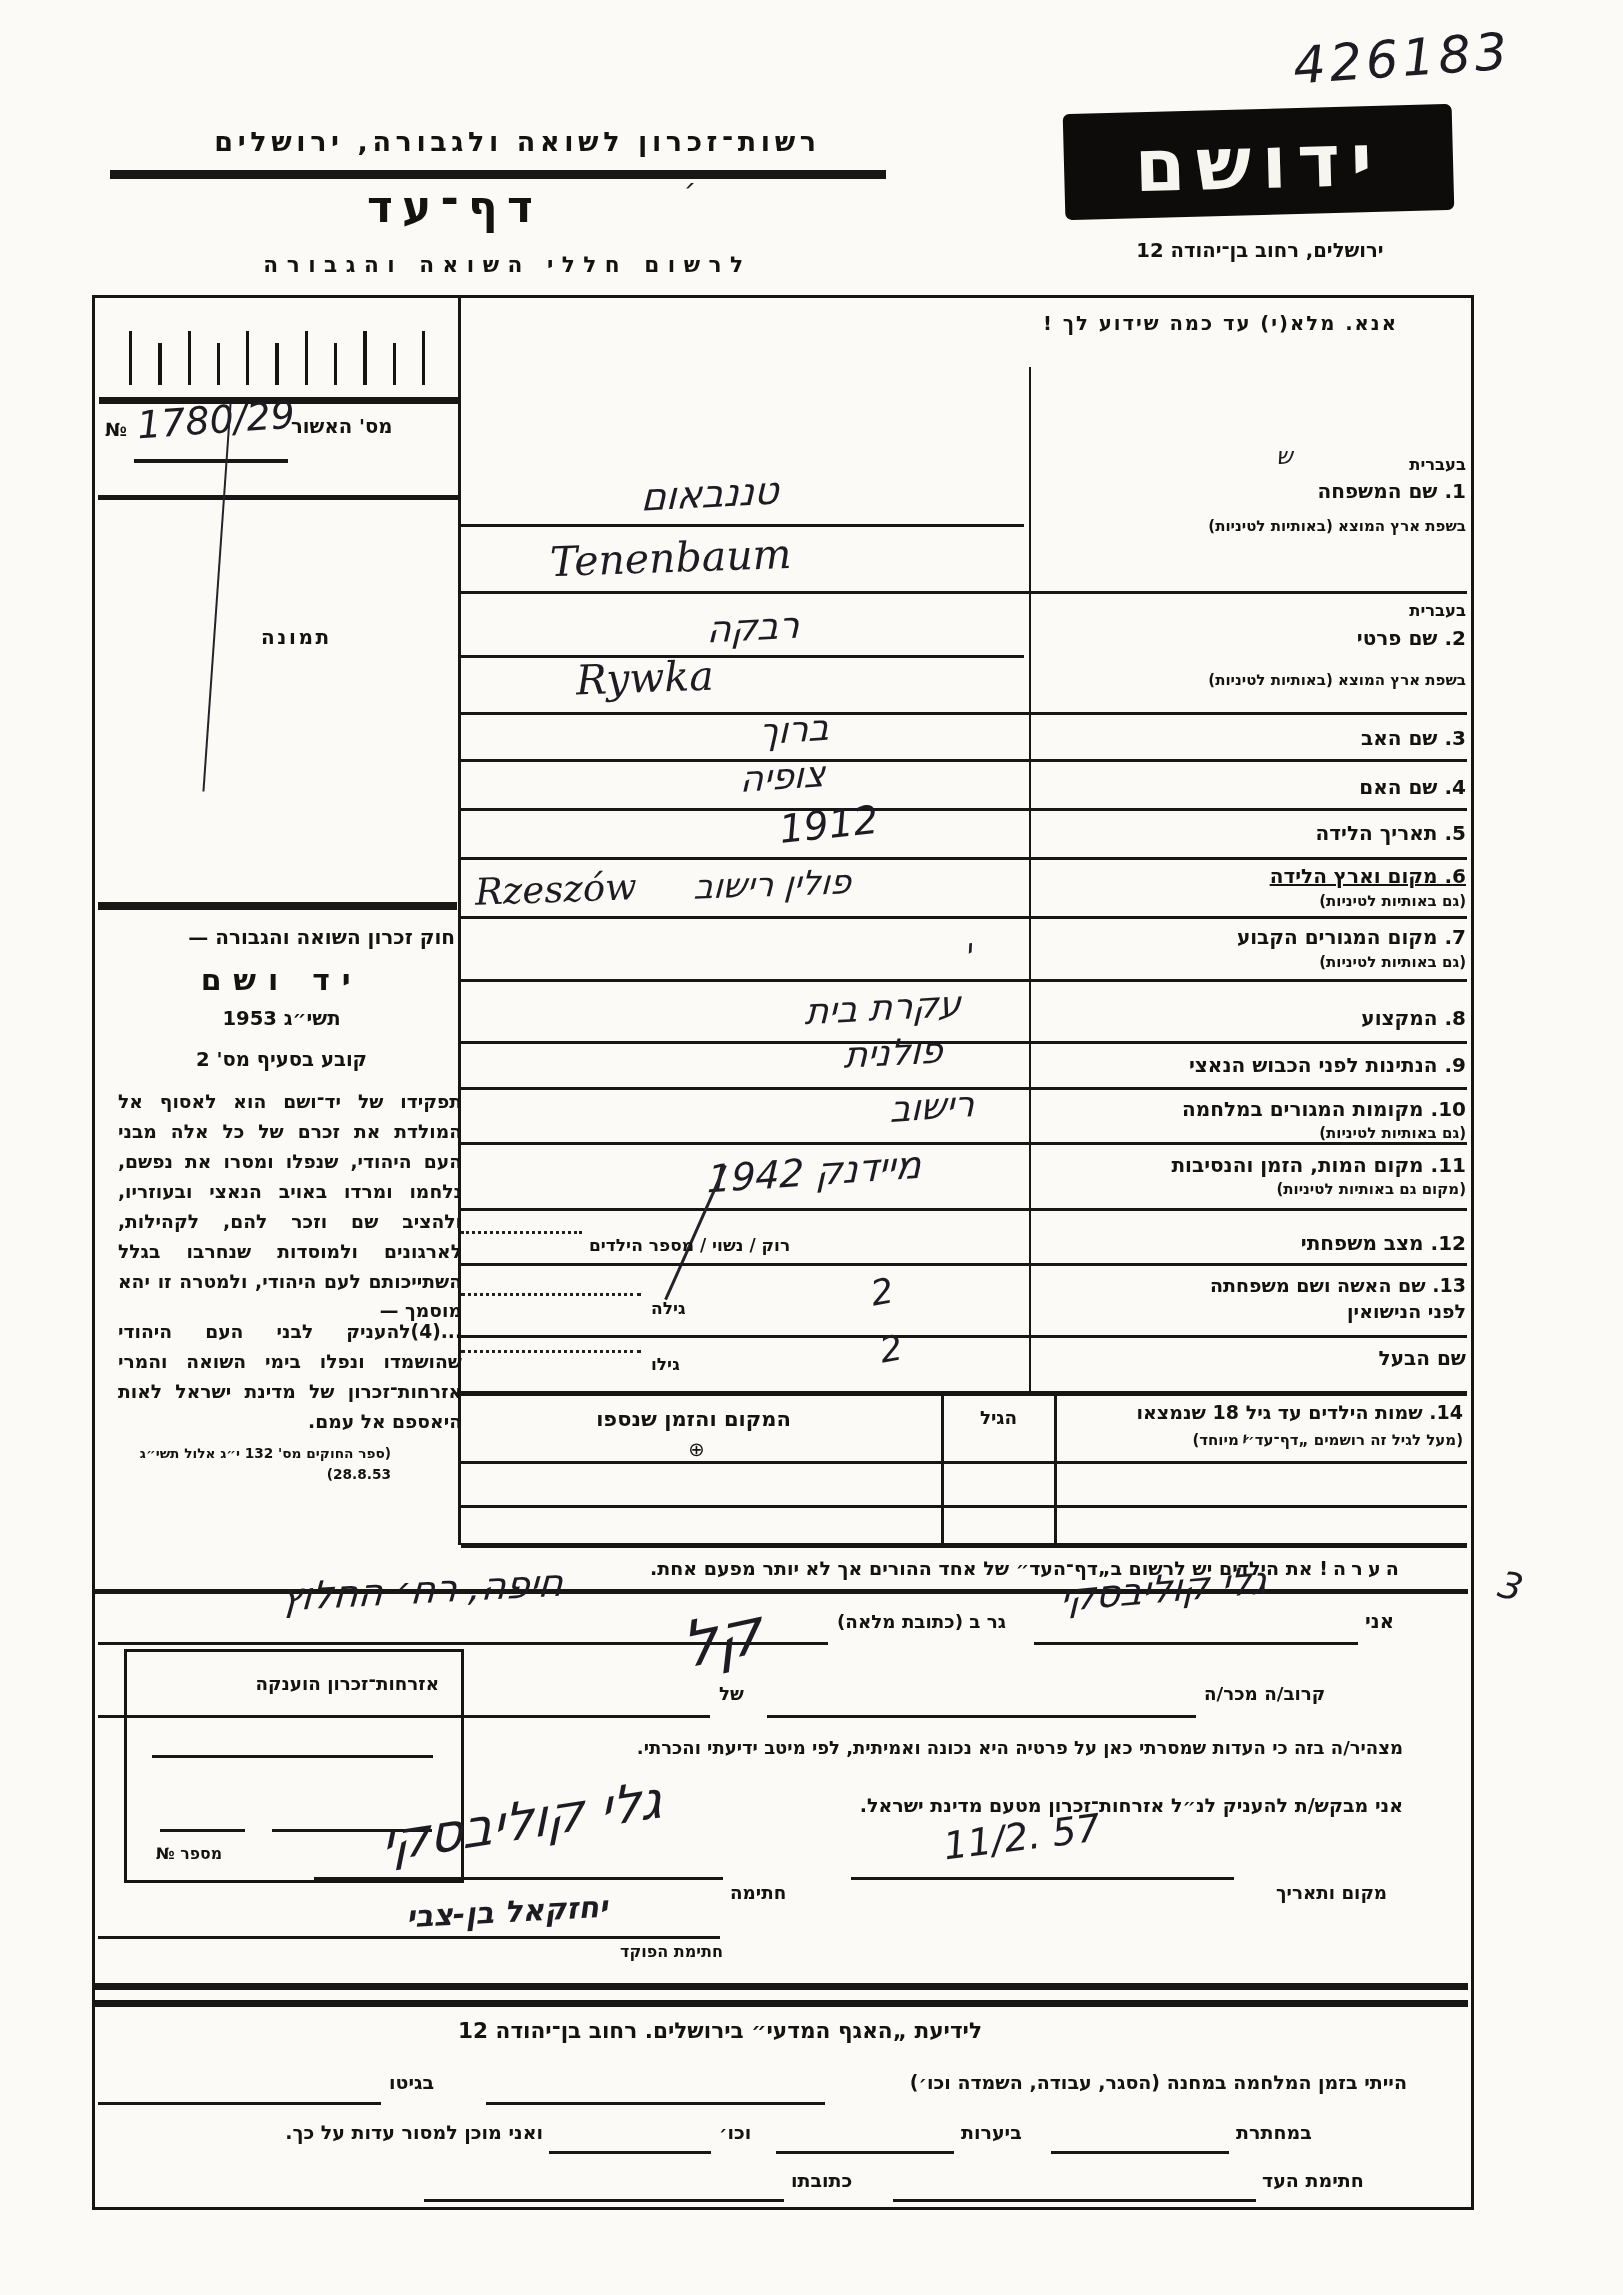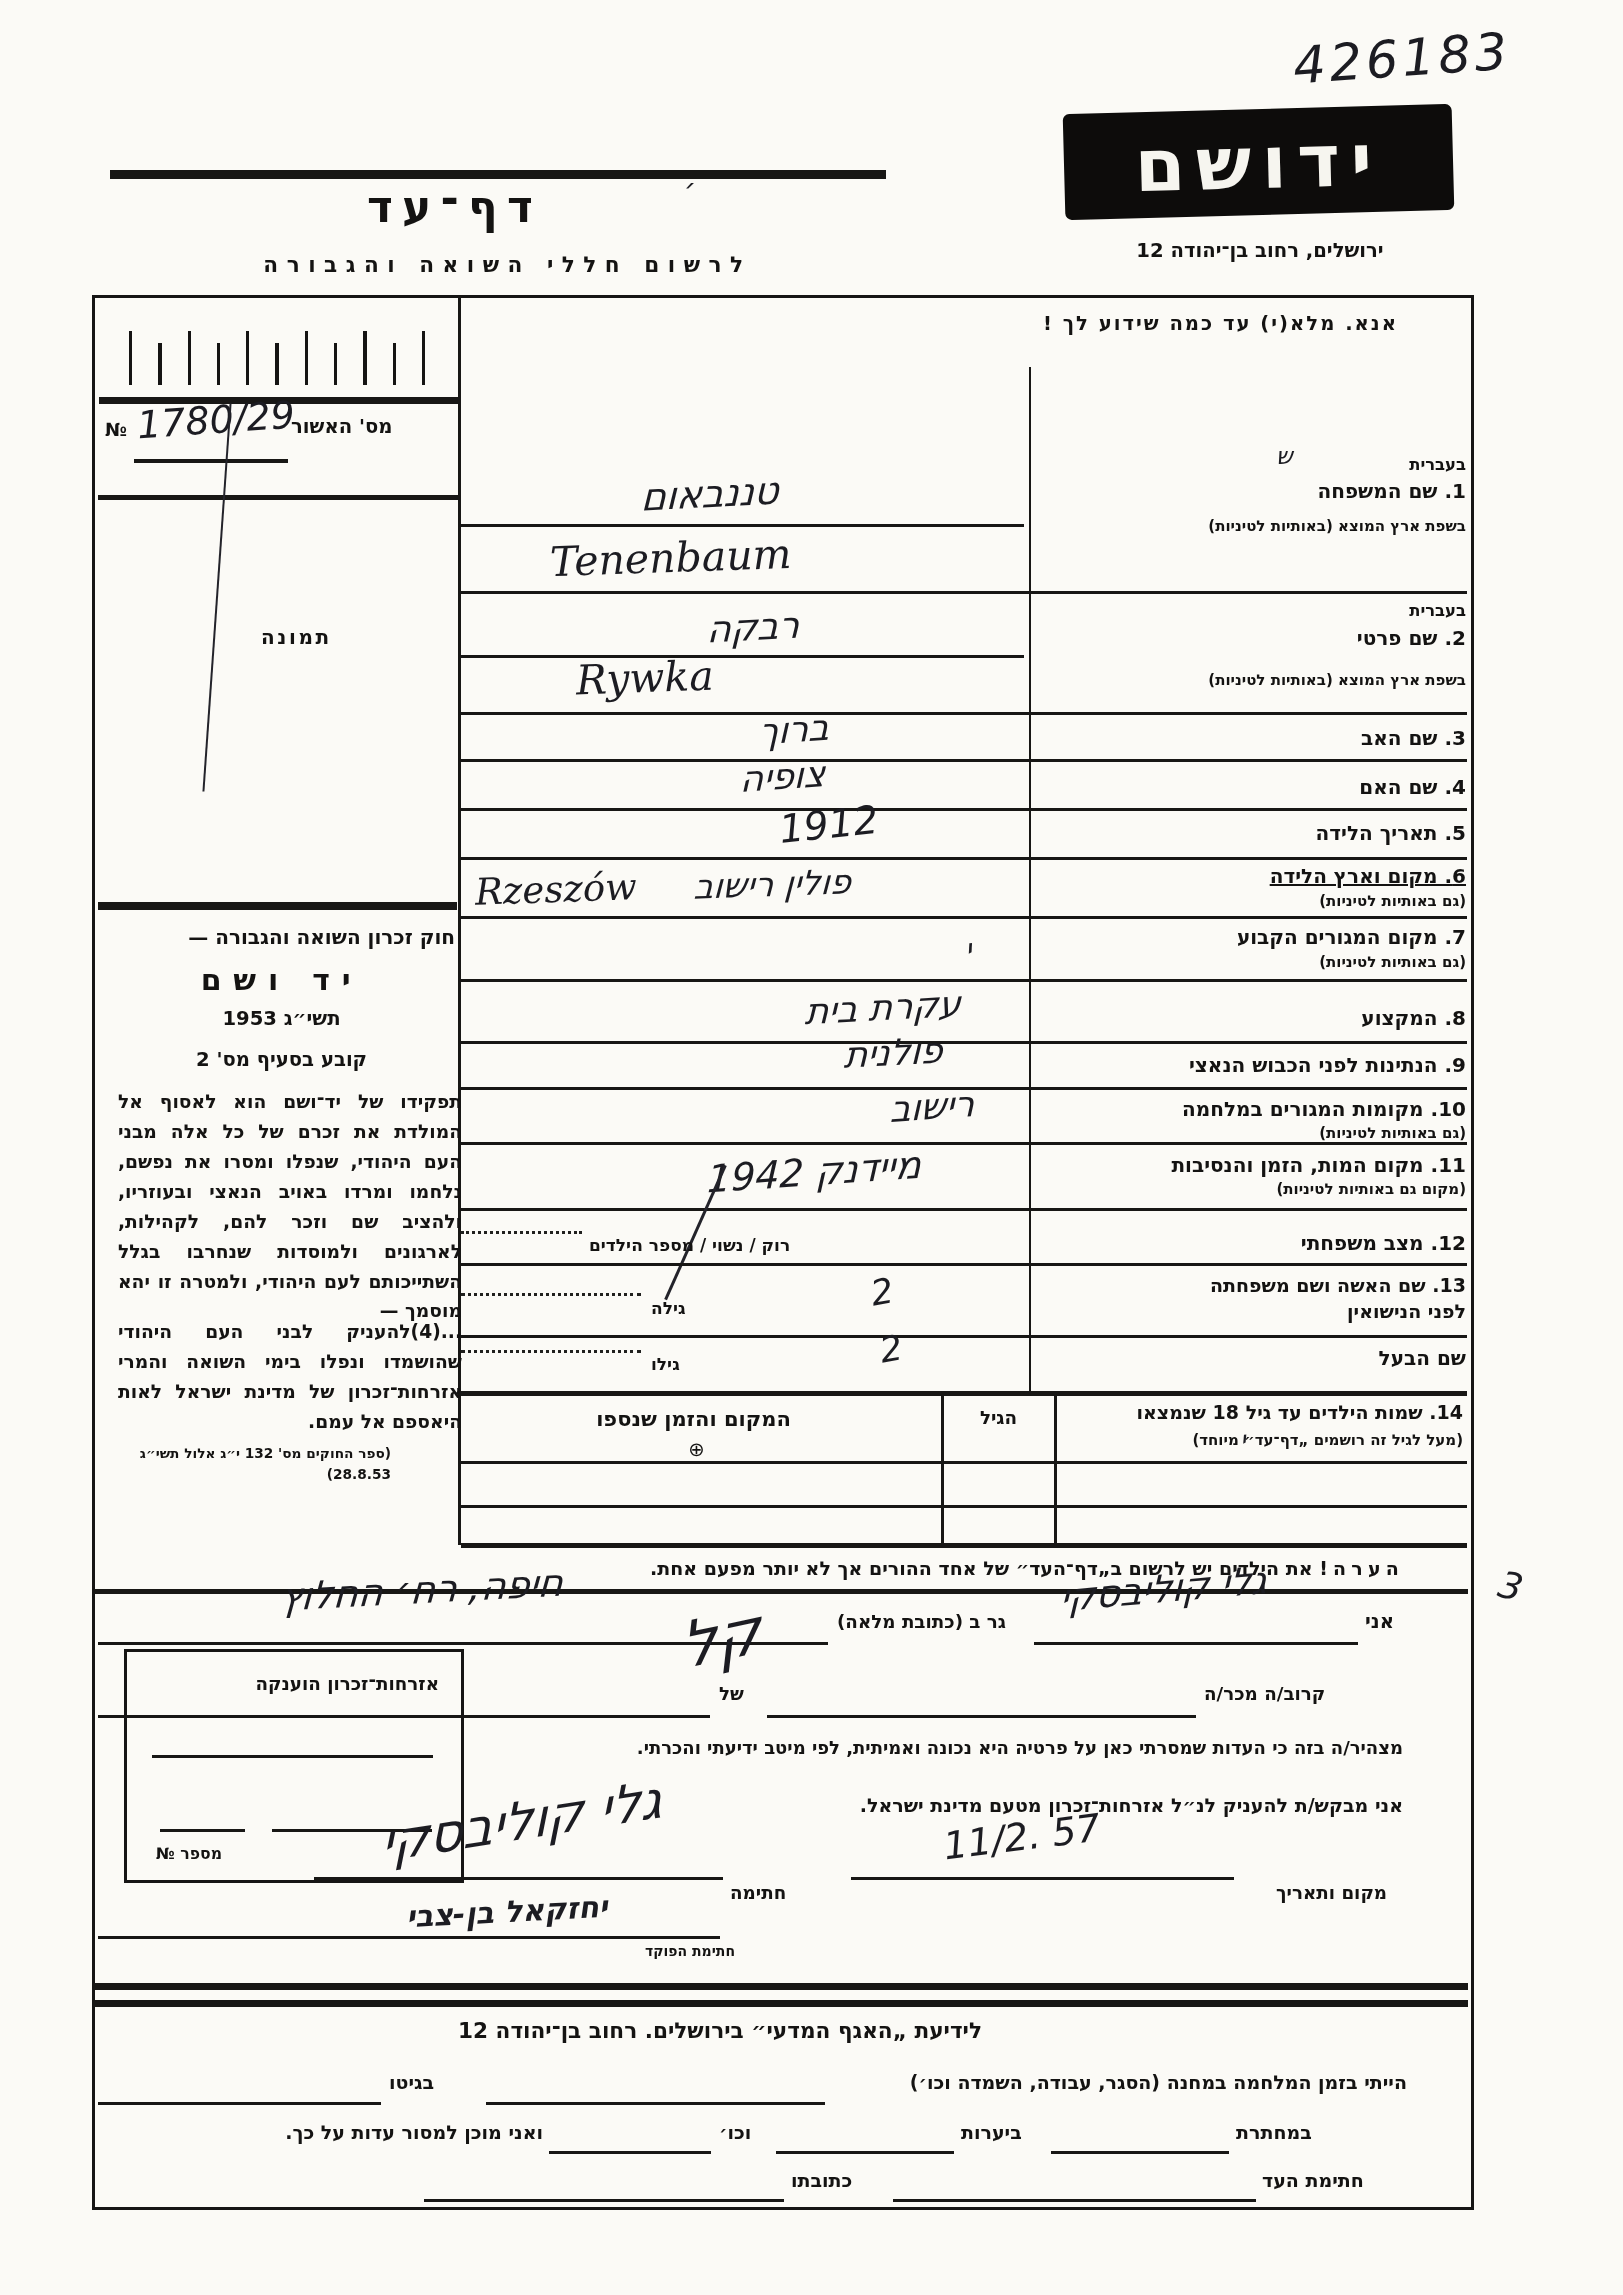--- a/index.html
+++ b/index.html
@@ -28,20 +28,21 @@
   .tally i:nth-child(even){height:42px;}
   .law{direction:rtl;text-align:justify;font-weight:bold;color:#151413;}
 </style>
 </head>
 <body>
 
 <div class="page">
 
   <div class="hw" style="left:1293px;top:33px;font-size:51px;transform:rotate(-4deg);letter-spacing:3.9px;">426183</div>
 
+  <div class="lbl" style="left:151px;top:126px;width:733px;font-size:27px;letter-spacing:4.6px;text-align:center;">רשות־זכרון לשואה ולגבורה, ירושלים</div>
   <div class="rule" style="left:110px;top:170px;width:776px;height:9.2px;"></div>
 
   <div class="hw hw-he" style="left:684px;top:175px;font-size:29px;">׳</div>
   <div class="lbl ctr" style="left:367px;top:182px;width:327px;font-size:44px;font-weight:900;letter-spacing:9.2px;text-align:left;">דף־עד</div>
   <div class="lbl ctr" style="left:249px;top:253px;width:517px;font-size:21.6px;letter-spacing:8.5px;text-align:center;">לרשום חללי השואה והגבורה</div>
 
   <div class="stamp" style="left:1064px;top:109px;width:389px;height:106px;">
     <span style="font-size:73px;letter-spacing:10.5px;direction:rtl;">ידושם</span>
   </div>
   <div class="lbl" style="left:1067px;top:240px;width:386px;font-size:19.6px;text-align:center;">ירושלים, רחוב בן־יהודה 12</div>
@@ -203,21 +204,21 @@
   <div class="hw" style="left:943px;top:1818px;font-size:38px;transform:rotate(-7deg);">11/2. 57</div>
   <div class="rule" style="left:851px;top:1877px;width:383px;height:3.3px;"></div>
   <div class="lbl" style="left:1276px;top:1882px;font-size:18.3px;">מקום ותאריך</div>
 
   <div class="hw hw-he" style="left:380px;top:1795px;font-size:52px;transform:rotate(-9deg) skewX(-10deg);">גלי קוליבסקי</div>
   <div class="rule" style="left:314px;top:1877px;width:409px;height:3.3px;"></div>
   <div class="lbl" style="left:730px;top:1882px;font-size:18.3px;">חתימה</div>
 
   <div class="hw hw-he" style="left:406px;top:1897px;font-size:30px;font-weight:bold;transform:rotate(-3deg);">יחזקאל בן-צבי</div>
   <div class="rule" style="left:98px;top:1936px;width:622px;height:2.6px;"></div>
-  <div class="lbl" style="left:568px;top:1943px;width:167px;font-size:14px;text-align:right;">חתימת הפוקד</div>
+  <div class="lbl" style="left:556px;top:1943px;width:167px;font-size:16px;text-align:right;">חתימת הפוקד</div>
 
   <div class="rule" style="left:93px;top:1983px;width:1375px;height:6.5px;"></div>
   <div class="rule" style="left:93px;top:2000px;width:1375px;height:6.5px;"></div>
 
   <div class="lbl" style="left:419px;top:2019px;width:602px;font-size:21.6px;text-align:center;">לידיעת „האגף המדעי״ בירושלים. רחוב בן־יהודה 12</div>
 
   <div class="lbl" style="left:831px;top:2072px;width:576px;font-size:19px;">הייתי בזמן המלחמה במחנה (הסגר, עבודה, השמדה וכו׳)</div>
   <div class="rule" style="left:486px;top:2102px;width:339px;height:3.3px;"></div>
   <div class="lbl" style="left:389px;top:2072px;font-size:19px;">בגיטו</div>
   <div class="rule" style="left:98px;top:2102px;width:283px;height:3.3px;"></div>

